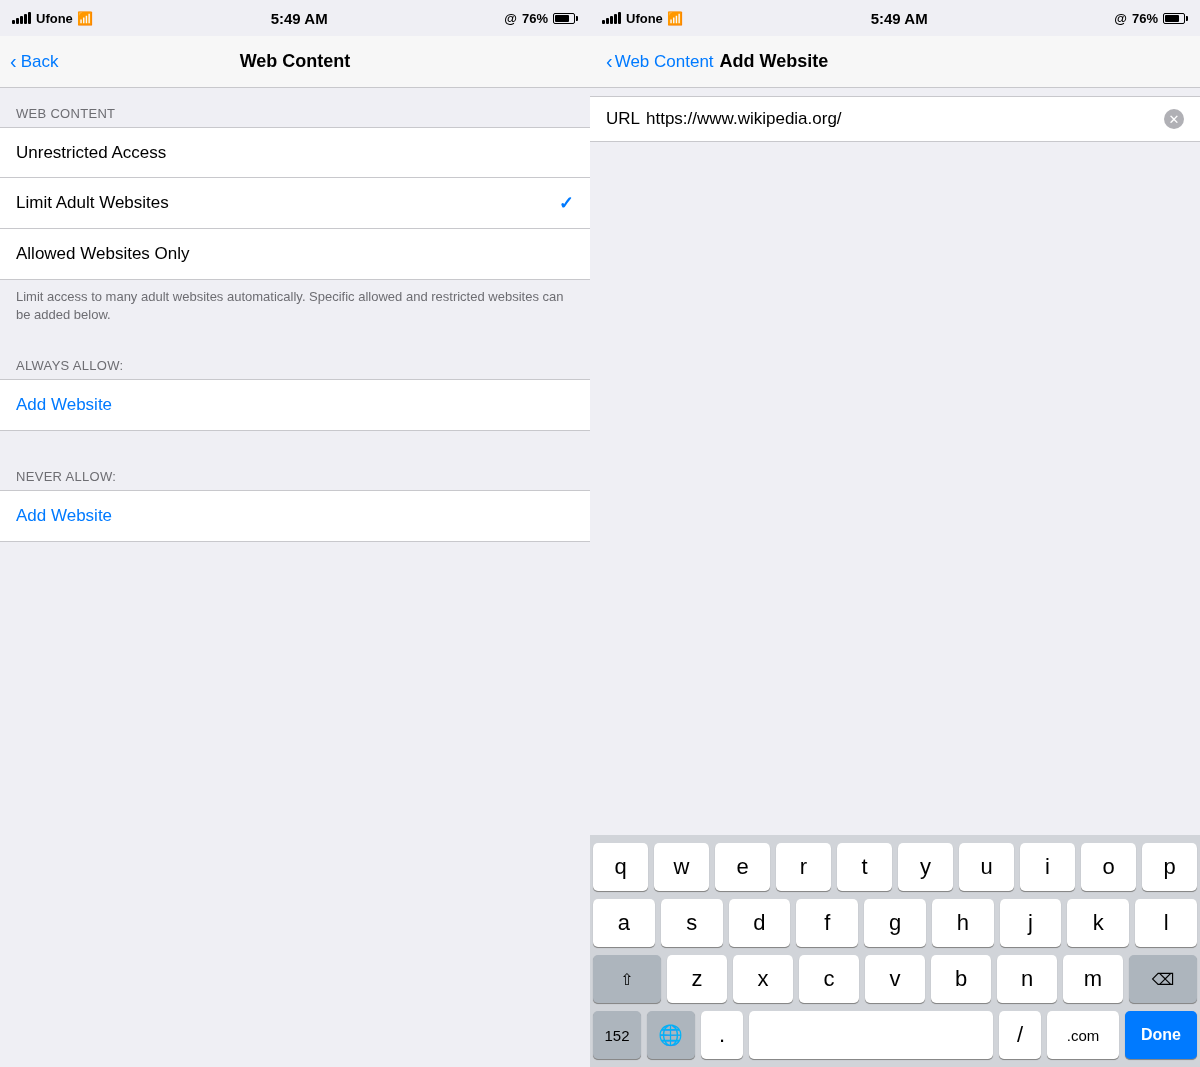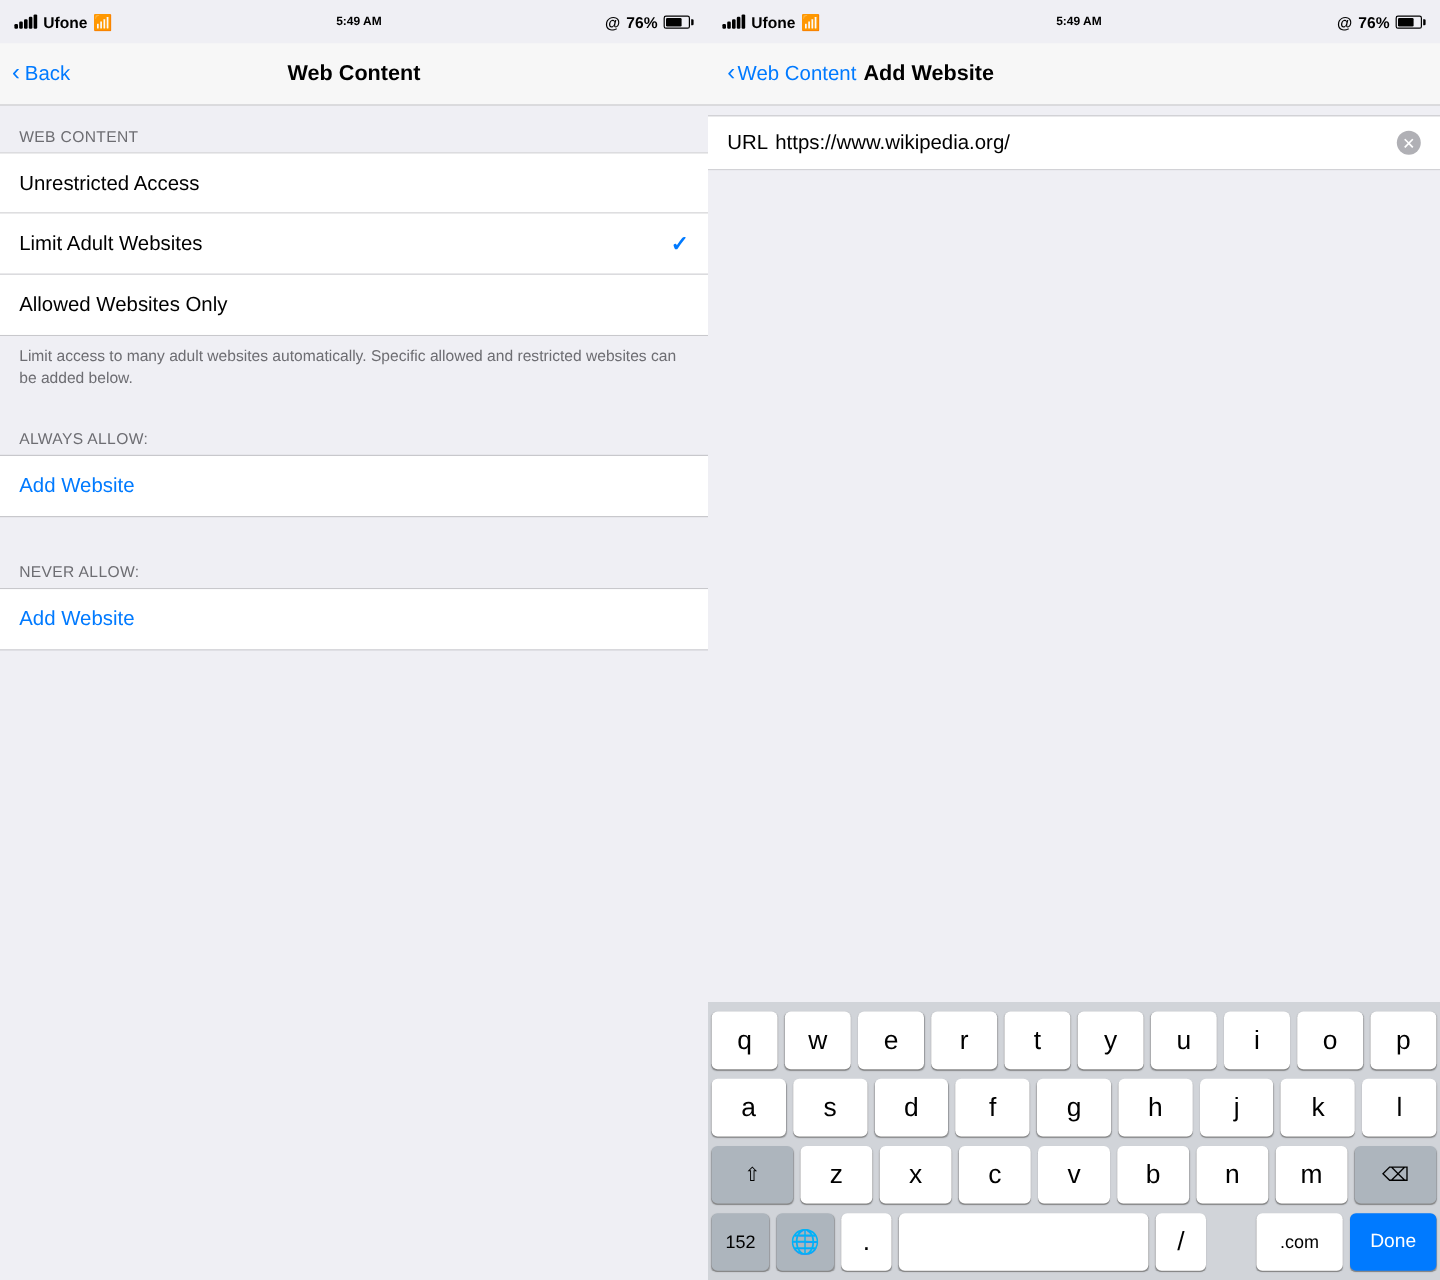--- a/index.html
+++ b/index.html
@@ -346,35 +346,34 @@
       min-width: 42px;
       max-width: 42px;
       flex: none;
     }
 
     .key-dotcom {
       min-width: 72px;
       max-width: 72px;
       flex: none;
       font-size: 15px;
-      margin-left: 36px;
     }
 
     .key-done {
       background: #007aff;
       color: #fff;
       font-size: 16px;
-      font-weight: 400;
+      font-weight: 700;
       min-width: 72px;
       max-width: 72px;
       flex: none;
     }
 
     .time-text {
-      font-size: 10px;
+      font-size: 15px;
       font-weight: 600;
     }
   </style>
 </head>
 <body>
 
 <div class="left-panel">
 
   <div class="status-bar">
     <div class="status-left">

